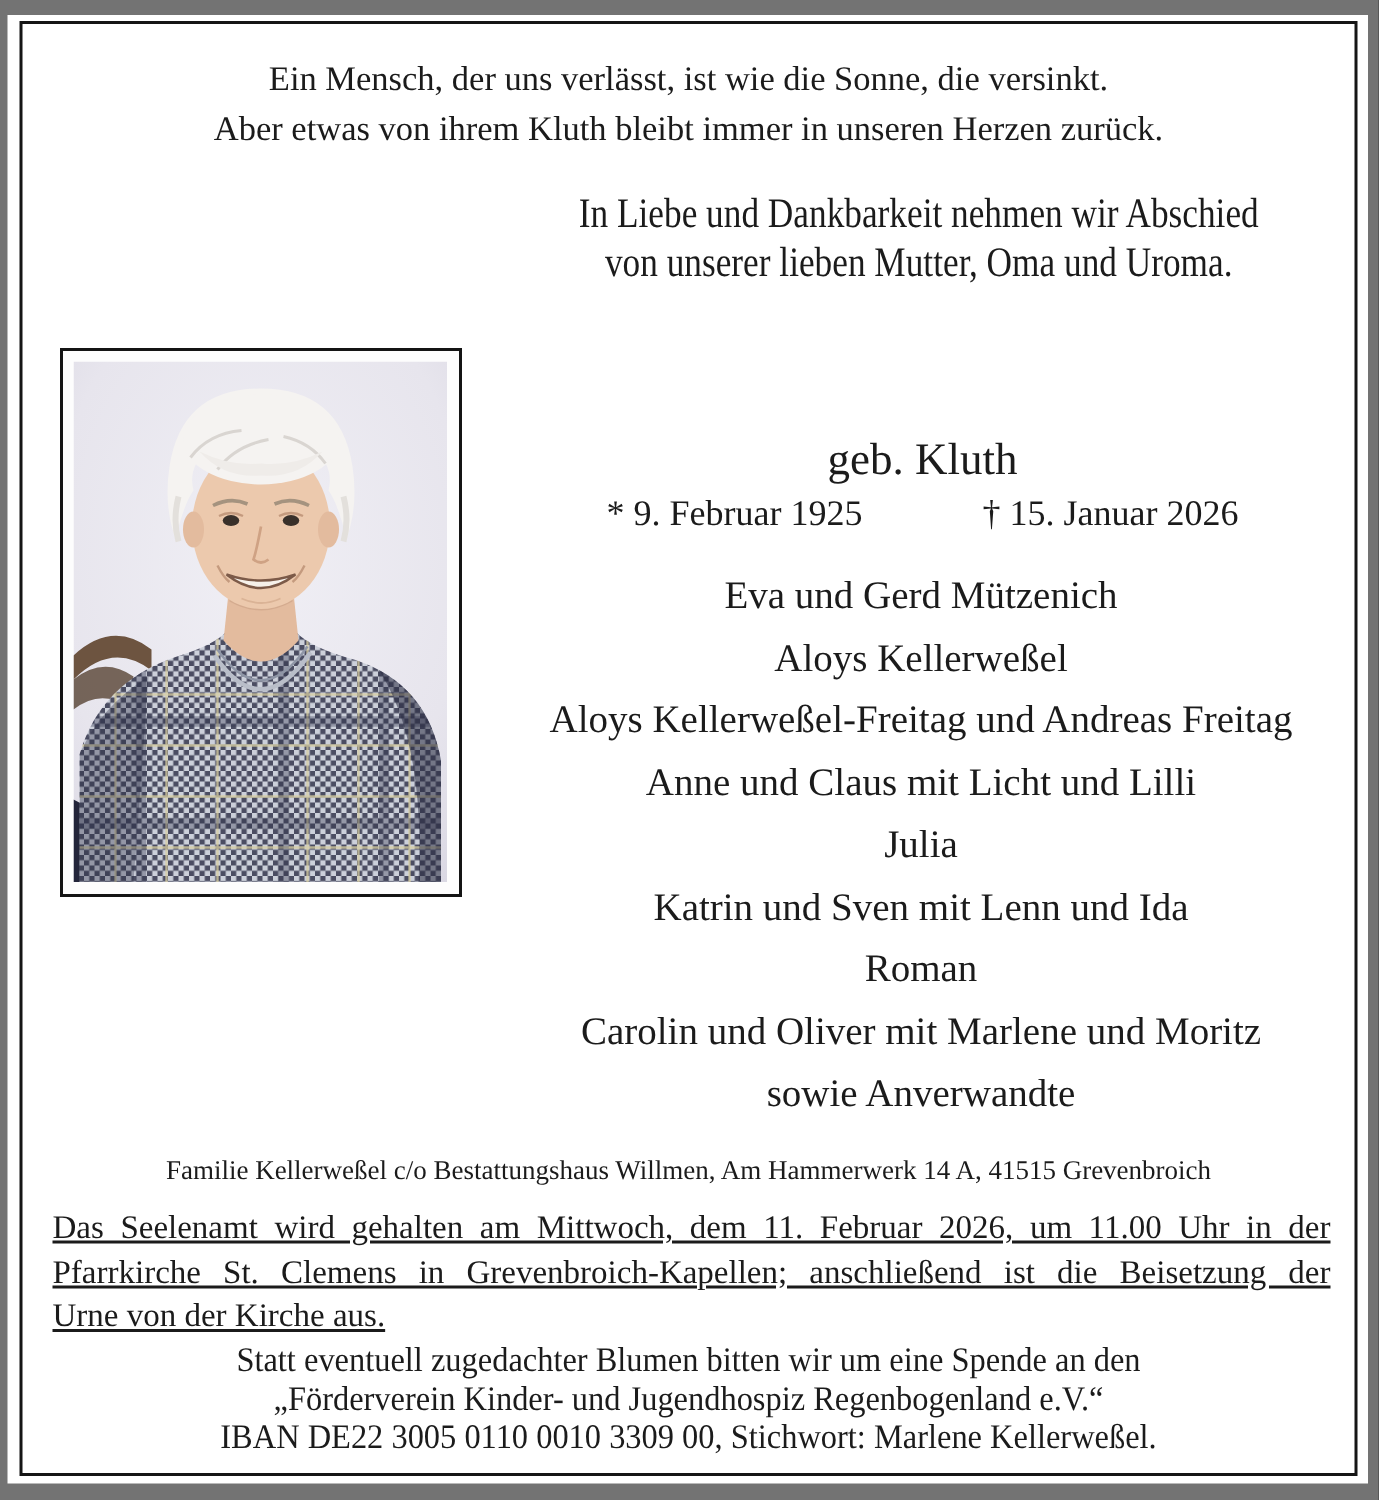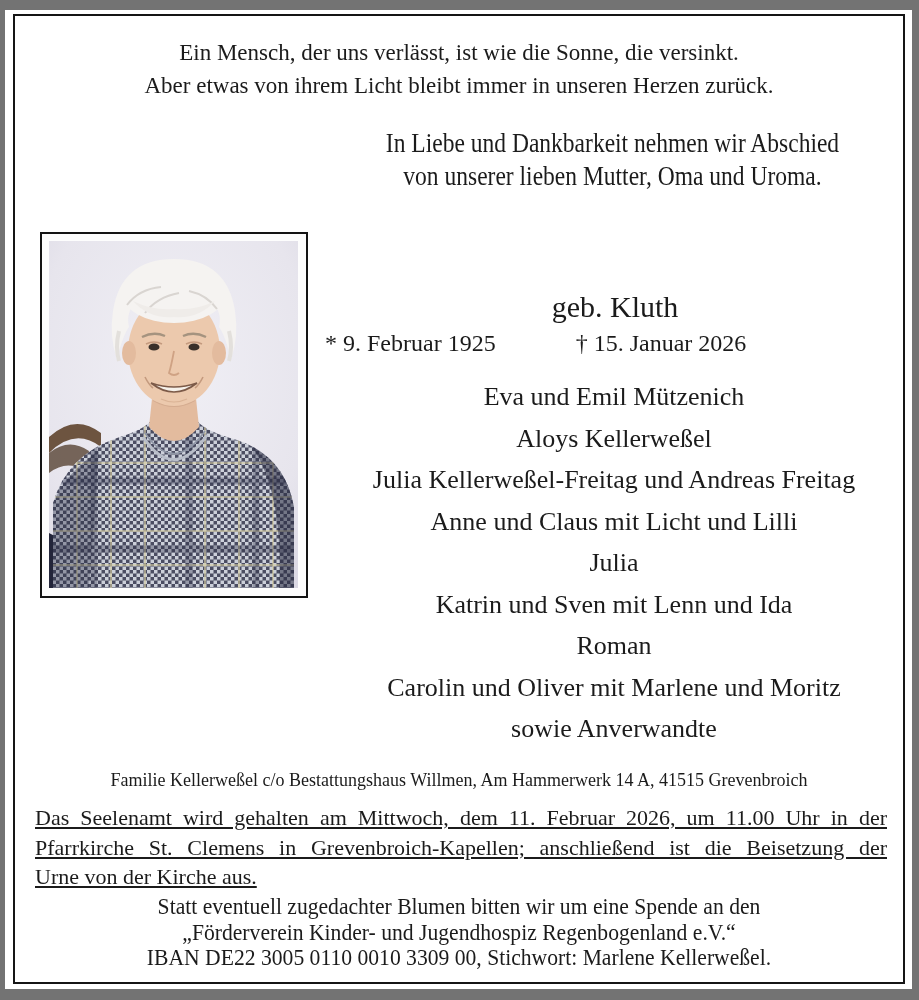--- a/index.html
+++ b/index.html
@@ -25,42 +25,42 @@
     border:2.5px solid #141414; background:#fdfdfd; padding:7px; box-sizing:border-box;
   }
   .photo-frame svg { display:block; width:249px; height:347px; }
   .deceased-name {
     left:325px; top:218px; width:580px; text-align:center;
     font-family:"DejaVu Serif","Liberation Serif",serif; font-style:italic;
     font-size:50px; line-height:64px; letter-spacing:4px; font-weight:400;
   }
   .maiden { left:325px; top:292px; width:580px; text-align:center; font-size:30px; line-height:30px; }
   .dates {
-    left:325px; top:328px; width:580px; display:flex; justify-content:flex-start; gap:80px;
+    left:325px; top:328px; width:580px; display:flex; justify-content:center; gap:80px;
     font-size:24px; line-height:30px;
   }
   .mourners { left:320px; top:376px; width:588px; text-align:center; font-size:26px; line-height:41.5px; }
   .contact { left:13px; top:767px; width:892px; text-align:center; font-size:18px; line-height:26px; }
   .service { left:35px; top:803px; width:852px; font-size:22px; line-height:29.5px;text-decoration:underline; }
   .service .just { text-align:justify; text-align-last:justify; }
   .donation {
     left:13px; top:894px; width:892px; text-align:center; font-size:23px; line-height:25.5px;
     transform:scaleX(0.94); transform-origin:50% 0;
   }
 </style>
 </head>
 <body>
 
 <div class="canvas">
   <div class="sheet"></div>
   <div class="frame"></div>
 
   <div class="blk quote">
     <div>Ein Mensch, der uns verlässt, ist wie die Sonne, die versinkt.</div>
-    <div>Aber etwas von ihrem Licht bleibt immer in unseren Herzen zurück.</div>
+    <div>Aber etwas von ihrem Kluth bleibt immer in unseren Herzen zurück.</div>
   </div>
 
   <div class="blk farewell">
     <div>In Liebe und Dankbarkeit nehmen wir Abschied</div>
     <div>von unserer lieben Mutter, Oma und Uroma.</div>
   </div>
 
   <div class="blk photo-frame">
     <svg viewBox="0 0 249 347">
       <defs>
@@ -145,23 +145,23 @@
   </div>
 
   <div class="blk maiden">geb. Kluth</div>
 
   <div class="blk dates">
     <span>* 9. Februar 1925</span>
     <span>† 15. Januar 2026</span>
   </div>
 
   <div class="blk mourners">
-    <div>Eva und Emil Mützenich</div>
+    <div>Eva und Gerd Mützenich</div>
     <div>Aloys Kellerweßel</div>
-    <div>Julia Kellerweßel-Freitag und Andreas Freitag</div>
+    <div>Aloys Kellerweßel-Freitag und Andreas Freitag</div>
     <div>Anne und Claus mit Licht und Lilli</div>
     <div>Julia</div>
     <div>Katrin und Sven mit Lenn und Ida</div>
     <div>Roman</div>
     <div>Carolin und Oliver mit Marlene und Moritz</div>
     <div>sowie Anverwandte</div>
   </div>
 
   <div class="blk contact">Familie Kellerweßel c/o Bestattungshaus Willmen, Am Hammerwerk 14 A, 41515 Grevenbroich</div>
 

